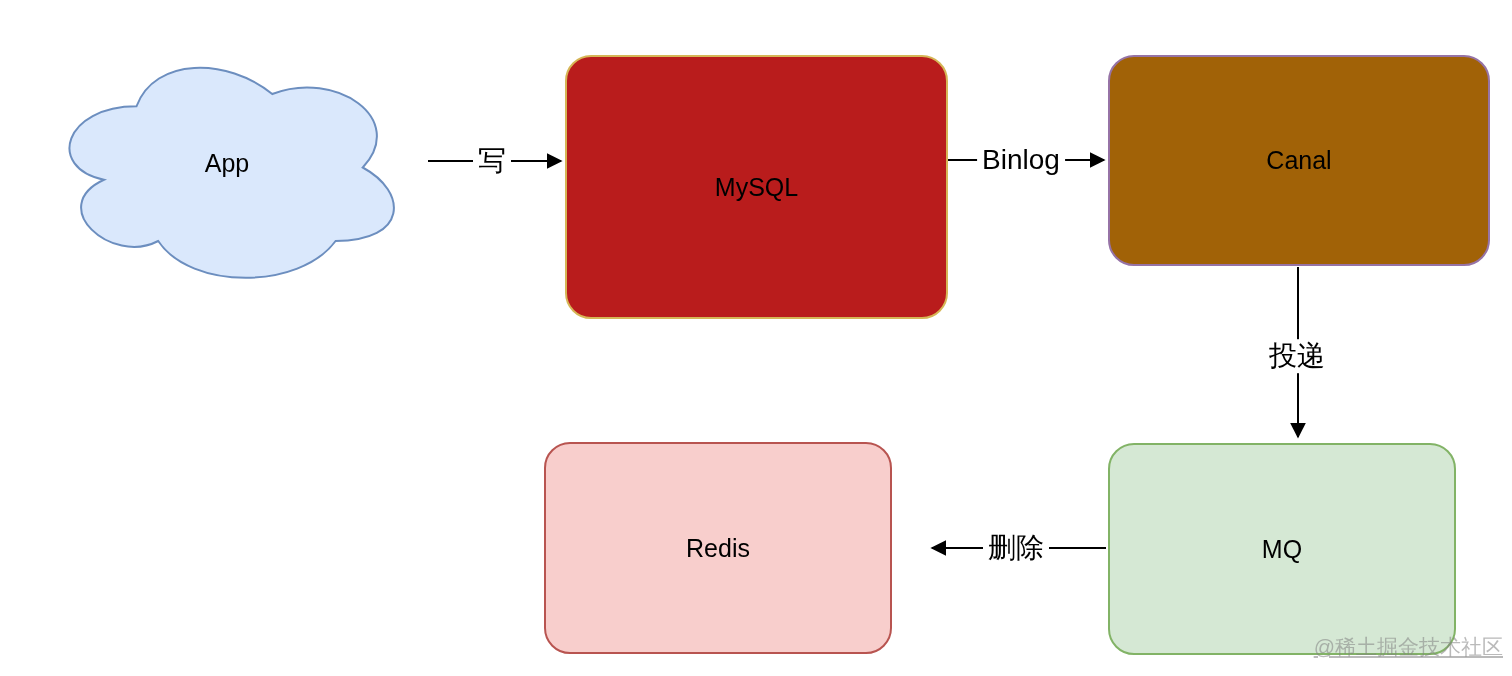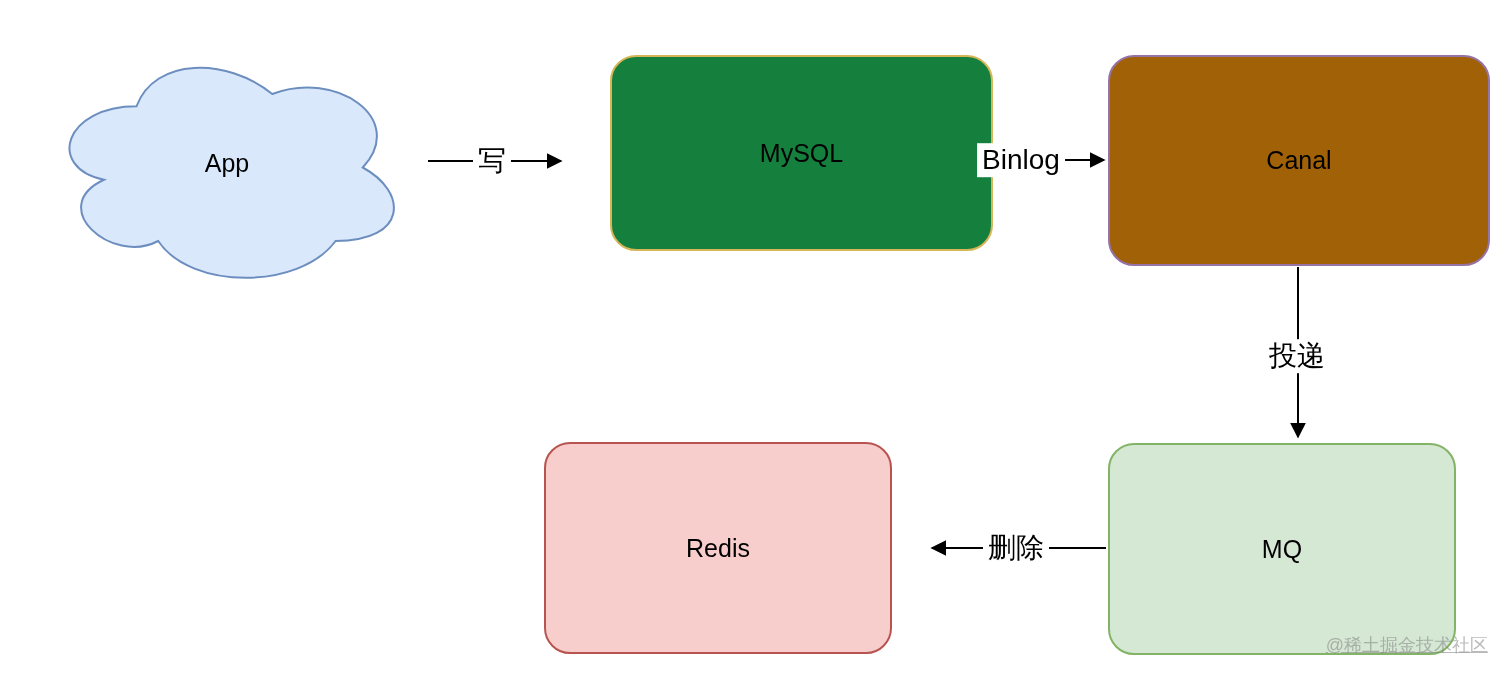--- a/index.html
+++ b/index.html
@@ -56,23 +56,23 @@
     transform: translate(-50%, -50%);
     background: #ffffff;
     padding: 0 5px;
     font-size: 28px;
     color: #000000;
     white-space: nowrap;
     line-height: 1.2;
   }
   .watermark {
     position: absolute;
-    right: 24px;
+    right: 9px;
     top: 633px;
-    font-size: 18px;
+    font-size: 21px;
     color: rgba(130, 130, 130, 0.55);
     text-decoration: underline;
     white-space: nowrap;
   }
 </style>
 </head>
 <body>
 
 <div class="canvas">
 
@@ -94,21 +94,21 @@
                C 18.1 61.25 0 122.5 57.92 134.75
                C 0 161.7 65.16 220.5 112.22 196
                C 144.8 245 253.4 245 289.6 196
                C 362 196 362 147 316.75 122.5
                C 362 73.5 289.6 24.5 226.25 49
                C 181 12.25 108.6 12.25 90.5 61.25 Z" stroke-width="2" fill="#dae8fc" stroke="#6c8ebf"></path>
     </svg>
     <span class="node-label">App</span>
   </div>
 
-  <div class="node" style="left: 565px; top: 55px; width: 383px; height: 196px; background-color: #15803d; border-color: rgb(214, 182, 86); margin-left: 45px;">
+  <div class="node" style="left: 565px; top: 55px; width: 383px; height: 264px; background-color: #b91c1c; border-color: rgb(214, 182, 86);">
     <span class="node-label">MySQL</span>
   </div>
 
   <div class="node" style="left: 1108px; top: 55px; width: 382px; height: 211px; background-color: #a16207; border-color: rgb(150, 115, 166);">
     <span class="node-label">Canal</span>
   </div>
 
   <div class="node" style="left: 1108px; top: 443px; width: 348px; height: 212px; background-color: rgb(213, 232, 212); border-color: rgb(130, 179, 102);">
     <span class="node-label">MQ</span>
   </div>

